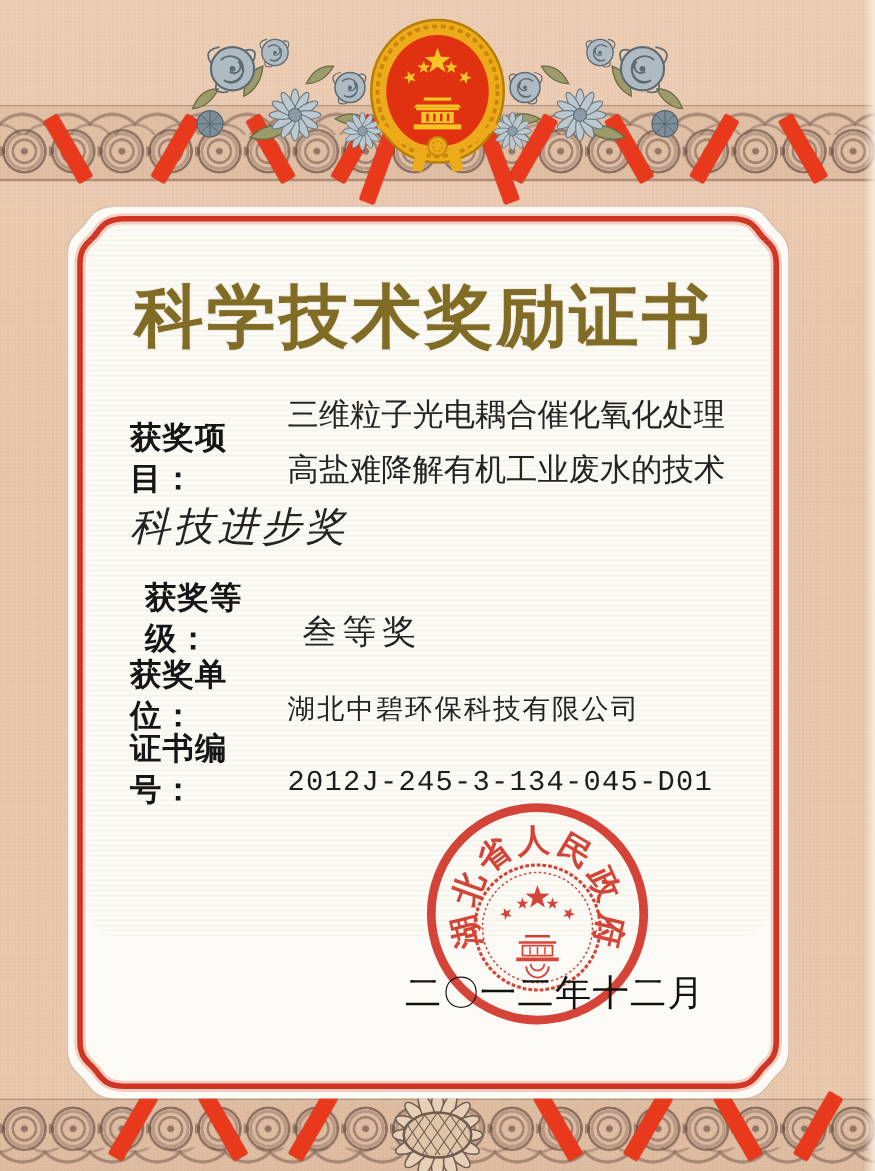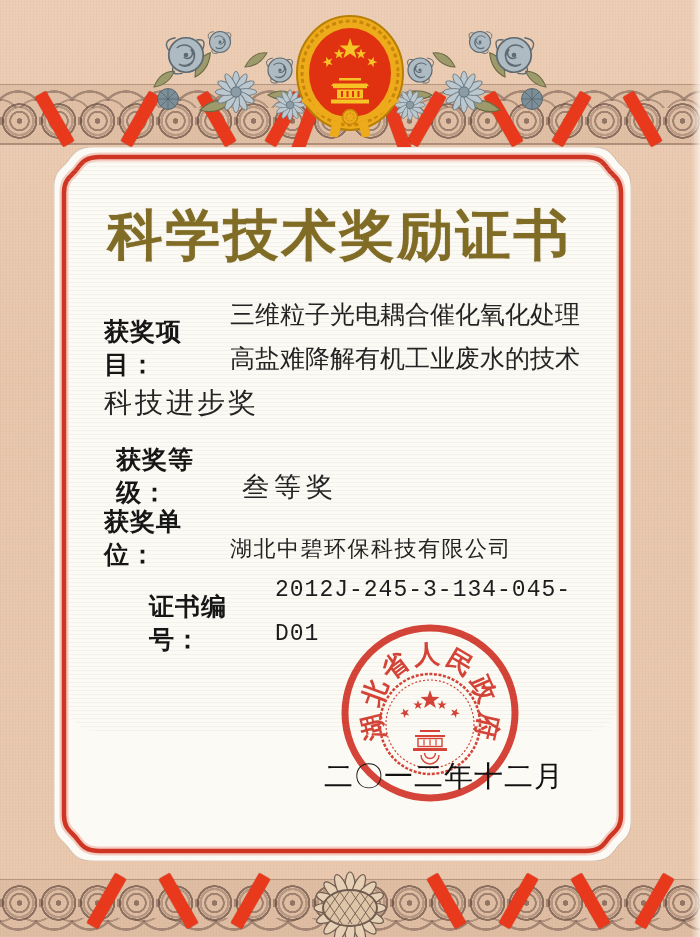--- a/index.html
+++ b/index.html
@@ -31,33 +31,33 @@
       radial-gradient(circle at 0px 19px, rgba(96,70,60,.45) 0 4px, transparent 4.5px);
     background-size:39px 38px;background-repeat:repeat-x;}
   .rosettes.top{top:102px;} .rosettes.bottom{top:884px;}
   .ribbon{position:absolute;width:13px;background:#e8391c;border-radius:2px;z-index:2;
     box-shadow:0 0 0 .5px rgba(150,30,10,.25);}
   
   .flowers{position:absolute;left:140px;top:25px;z-index:3;}
   .emblem{position:absolute;left:293px;top:13px;z-index:4;}
   .medallion{position:absolute;left:288px;top:870px;z-index:3;}
   
-  .panel{position:absolute;left:54px;top:147px;width:577px;height:596px;z-index:5;}
+  .panel{position:absolute;left:54px;top:165px;width:577px;height:596px;z-index:5;}
   .panel .frame{position:absolute;inset:0;}
   .panel .texture{position:absolute;inset:12px;border-radius:30px;
     background-image:repeating-linear-gradient(0deg, rgba(195,188,170,.14) 0 1px, transparent 1px 4px);}
   .title{position:absolute;top:52px;left:0;right:6px;text-align:center;
     font-size:55px;font-weight:bold;color:#816c25;letter-spacing:3px;
     text-shadow:0 0 1px rgba(90,74,20,.45);font-family:"Liberation Serif", serif;}
   .field{position:absolute;left:50px;right:26px;display:flex;align-items:flex-end;}
   .field .lab{flex:none;width:126px;font-family:"Liberation Sans", sans-serif;
     font-weight:bold;font-size:25px;color:#161616;letter-spacing:1px;}
   .field .val{font-size:25px;color:#242424;padding-top:1px;white-space:pre-line;line-height:44px;}
-  .f1{top:145px;} .f2{top:233px;} .f3{top:296px;margin-left:12px;} .f4{top:358px;} .f5{top:417px;margin-left:45px;}
-  .f2 .val{font-size:28px;letter-spacing:3px;}
+  .f1{top:145px;} .f2{top:233px;} .f3{top:296px;margin-left:12px;} .f4{top:358px;} .f5{top:417px;}
+  .f2 .val{font-size:32px;letter-spacing:3px;font-style:italic;}
   .f3 .val{font-size:27px;letter-spacing:5px;}
   .f4 .val{font-size:22px;letter-spacing:1.5px;}
   .f5 .val{font-family:"Liberation Mono", monospace;font-size:23px;letter-spacing:1px;padding-top:4px;color:#1d1d1d;}
   .seal{position:absolute;left:281px;top:471px;opacity:.93;mix-blend-mode:multiply;z-index:1;}
   .seal-ch{font-size:26px;font-weight:bold;fill:#d5372b;font-family:"Liberation Serif", serif;}
   .date{position:absolute;left:270px;top:610px;z-index:6;font-size:29px;color:#111;
     letter-spacing:1px;font-family:"Liberation Serif", serif;}
 </style>
 </head>
 <body>

